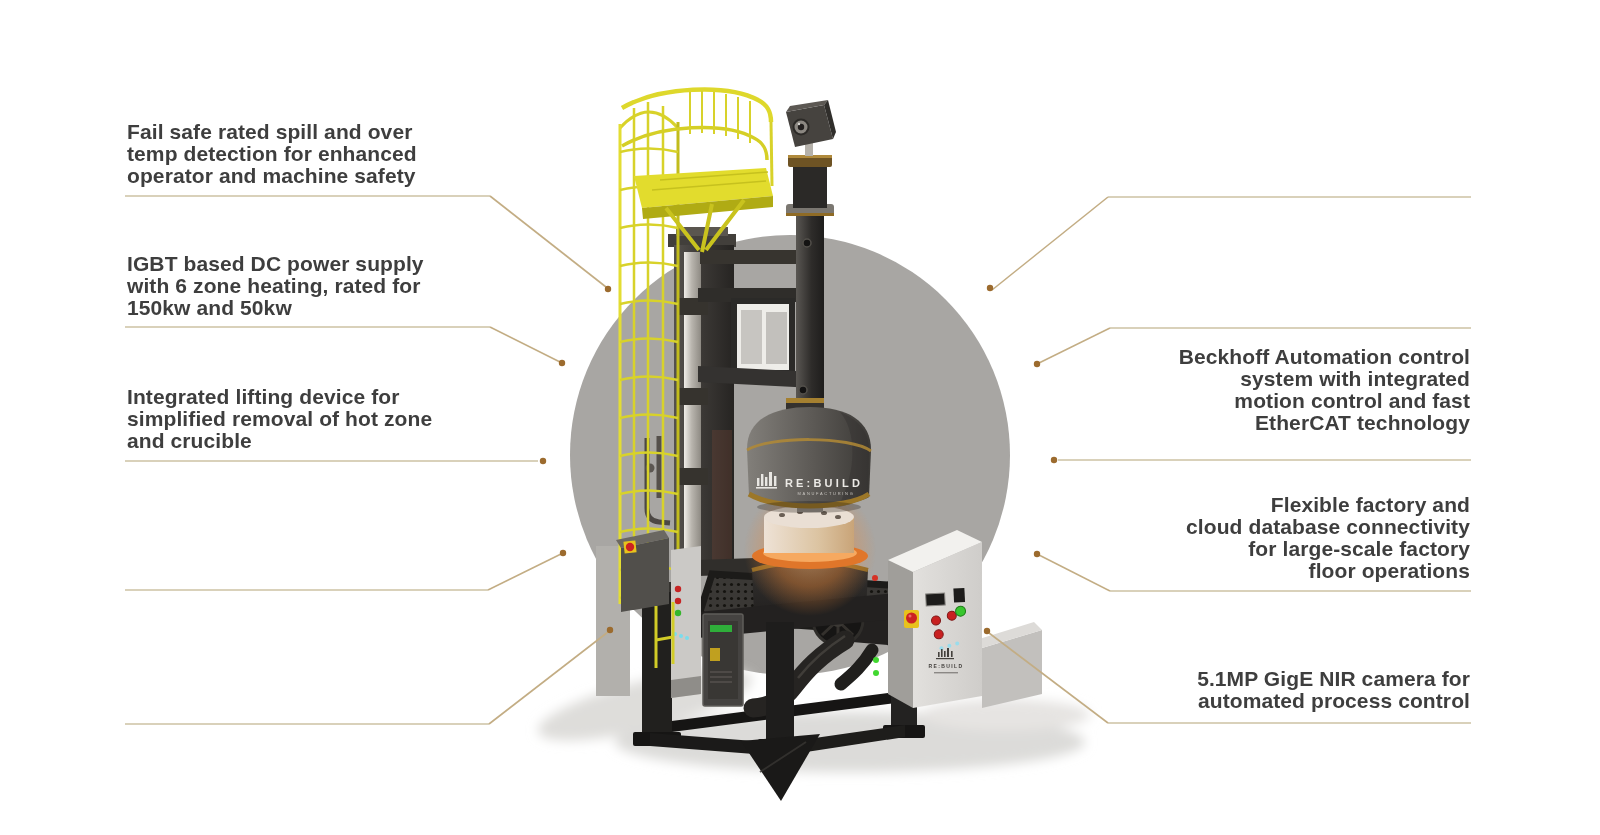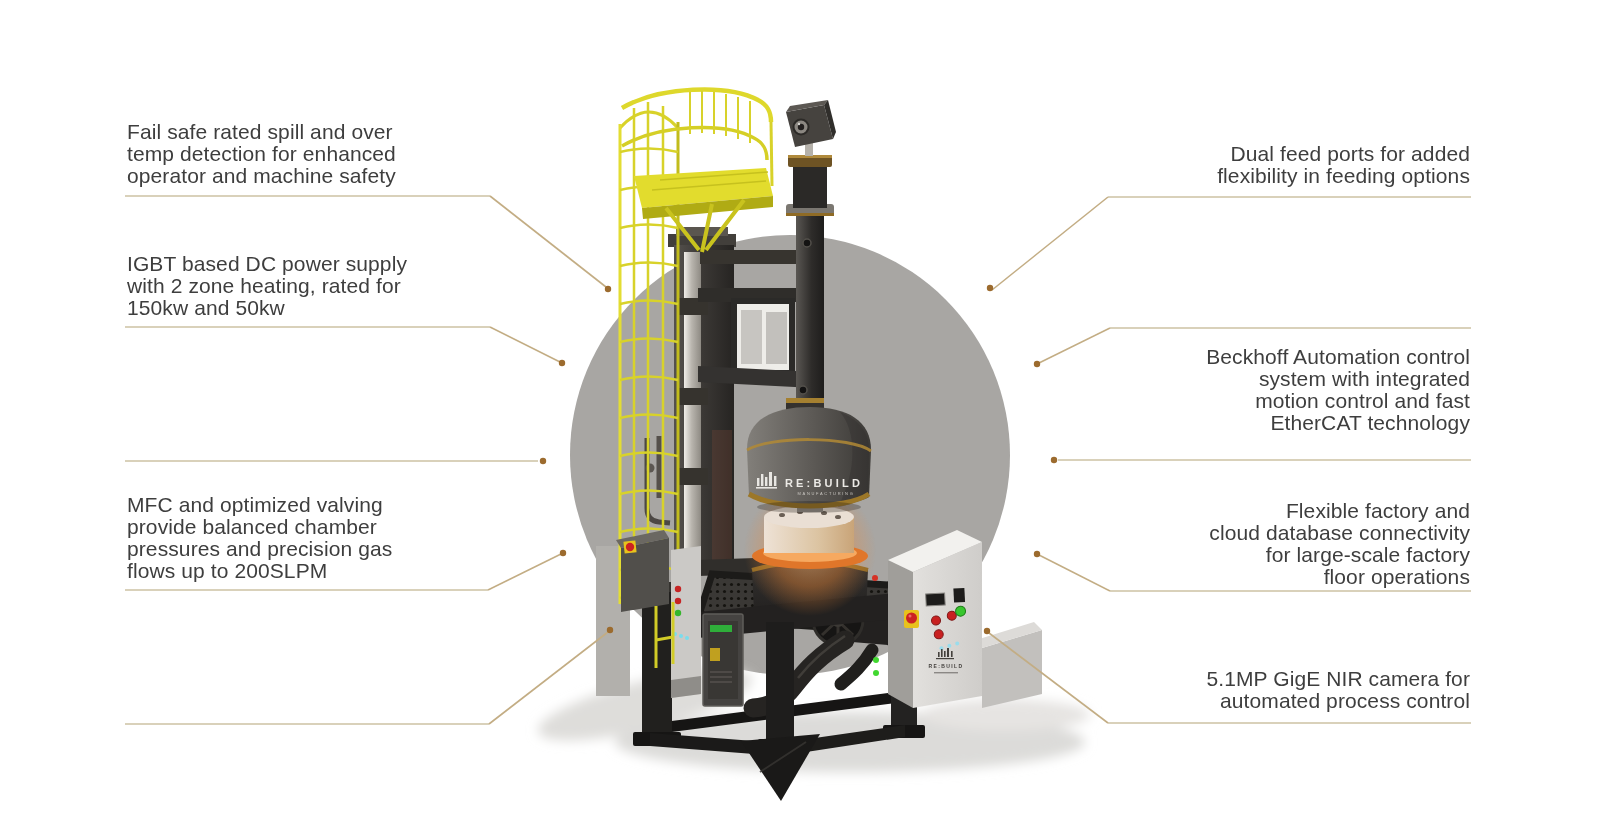--- a/index.html
+++ b/index.html
@@ -3,27 +3,27 @@
 <meta charset="utf-8">
 <style>
   html,body{margin:0;padding:0;background:#ffffff;}
   .stage{
     position:relative;width:1600px;height:835px;background:#ffffff;
     overflow:hidden;font-family:"Liberation Sans",sans-serif;
   }
   .art{position:absolute;left:0;top:0;width:1600px;height:835px;}
   svg text{font-family:"Liberation Sans",sans-serif;}
   .callout{
-    position:absolute;font-weight:400;font-size:21px;line-height:22px;
+    position:absolute;font-weight:700;font-size:21px;line-height:22px;
     color:#3e3e3e;white-space:pre-line;letter-spacing:0.1px;margin:0;
   }
   .callout.left{left:127px;width:400px;text-align:left;}
   .callout.right{right:130px;width:430px;text-align:right;}
   .co-l1{top:121px;} .co-l2{top:253px;} .co-l3{top:386px;} .co-l4{top:494px;} .co-l5{top:628px;}
-  .co-r1{top:143px;} .co-r2{top:230px;} .co-r3{top:346px;} .co-r4{top:494px;margin-top:6px;} .co-r5{top:668px;}
+  .co-r1{top:143px;} .co-r2{top:230px;} .co-r3{top:346px;} .co-r4{top:494px;} .co-r5{top:668px;}
 </style>
 </head>
 <body>
 
 <div class="stage">
 
   <svg class="art" viewBox="0 0 1600 835">
     <defs>
       <linearGradient id="gMast" x1="0" y1="0" x2="1" y2="0">
         <stop offset="0" stop-color="#55514d"></stop>
@@ -345,29 +345,26 @@
         <circle cx="1037" cy="554" r="3.2"></circle>
         <circle cx="987" cy="631" r="3.2"></circle>
       </g>
     </g>
   </svg>
 
   <p class="callout left co-l1">Fail safe rated spill and over
 temp detection for enhanced
 operator and machine safety</p>
   <p class="callout left co-l2">IGBT based DC power supply
-with 2 zone heating, rated for
+with 6 zone heating, rated for
 150kw and 50kw</p>
-  <p class="callout left co-l4">MFC and optimized valving
-provide balanced chamber
-pressures and precision gas
-flows up to 200SLPM</p>
-
-  <p class="callout right co-r1">Dual feed ports for added
-flexibility in feeding options</p>
+  <p class="callout left co-l3">Integrated lifting device for
+simplified removal of hot zone
+and crucible</p>
+
   <p class="callout right co-r3">Beckhoff Automation control
 system with integrated
 motion control and fast
 EtherCAT technology</p>
   <p class="callout right co-r4">Flexible factory and
 cloud database connectivity
 for large-scale factory
 floor operations</p>
   <p class="callout right co-r5">5.1MP GigE NIR camera for
 automated process control</p>

